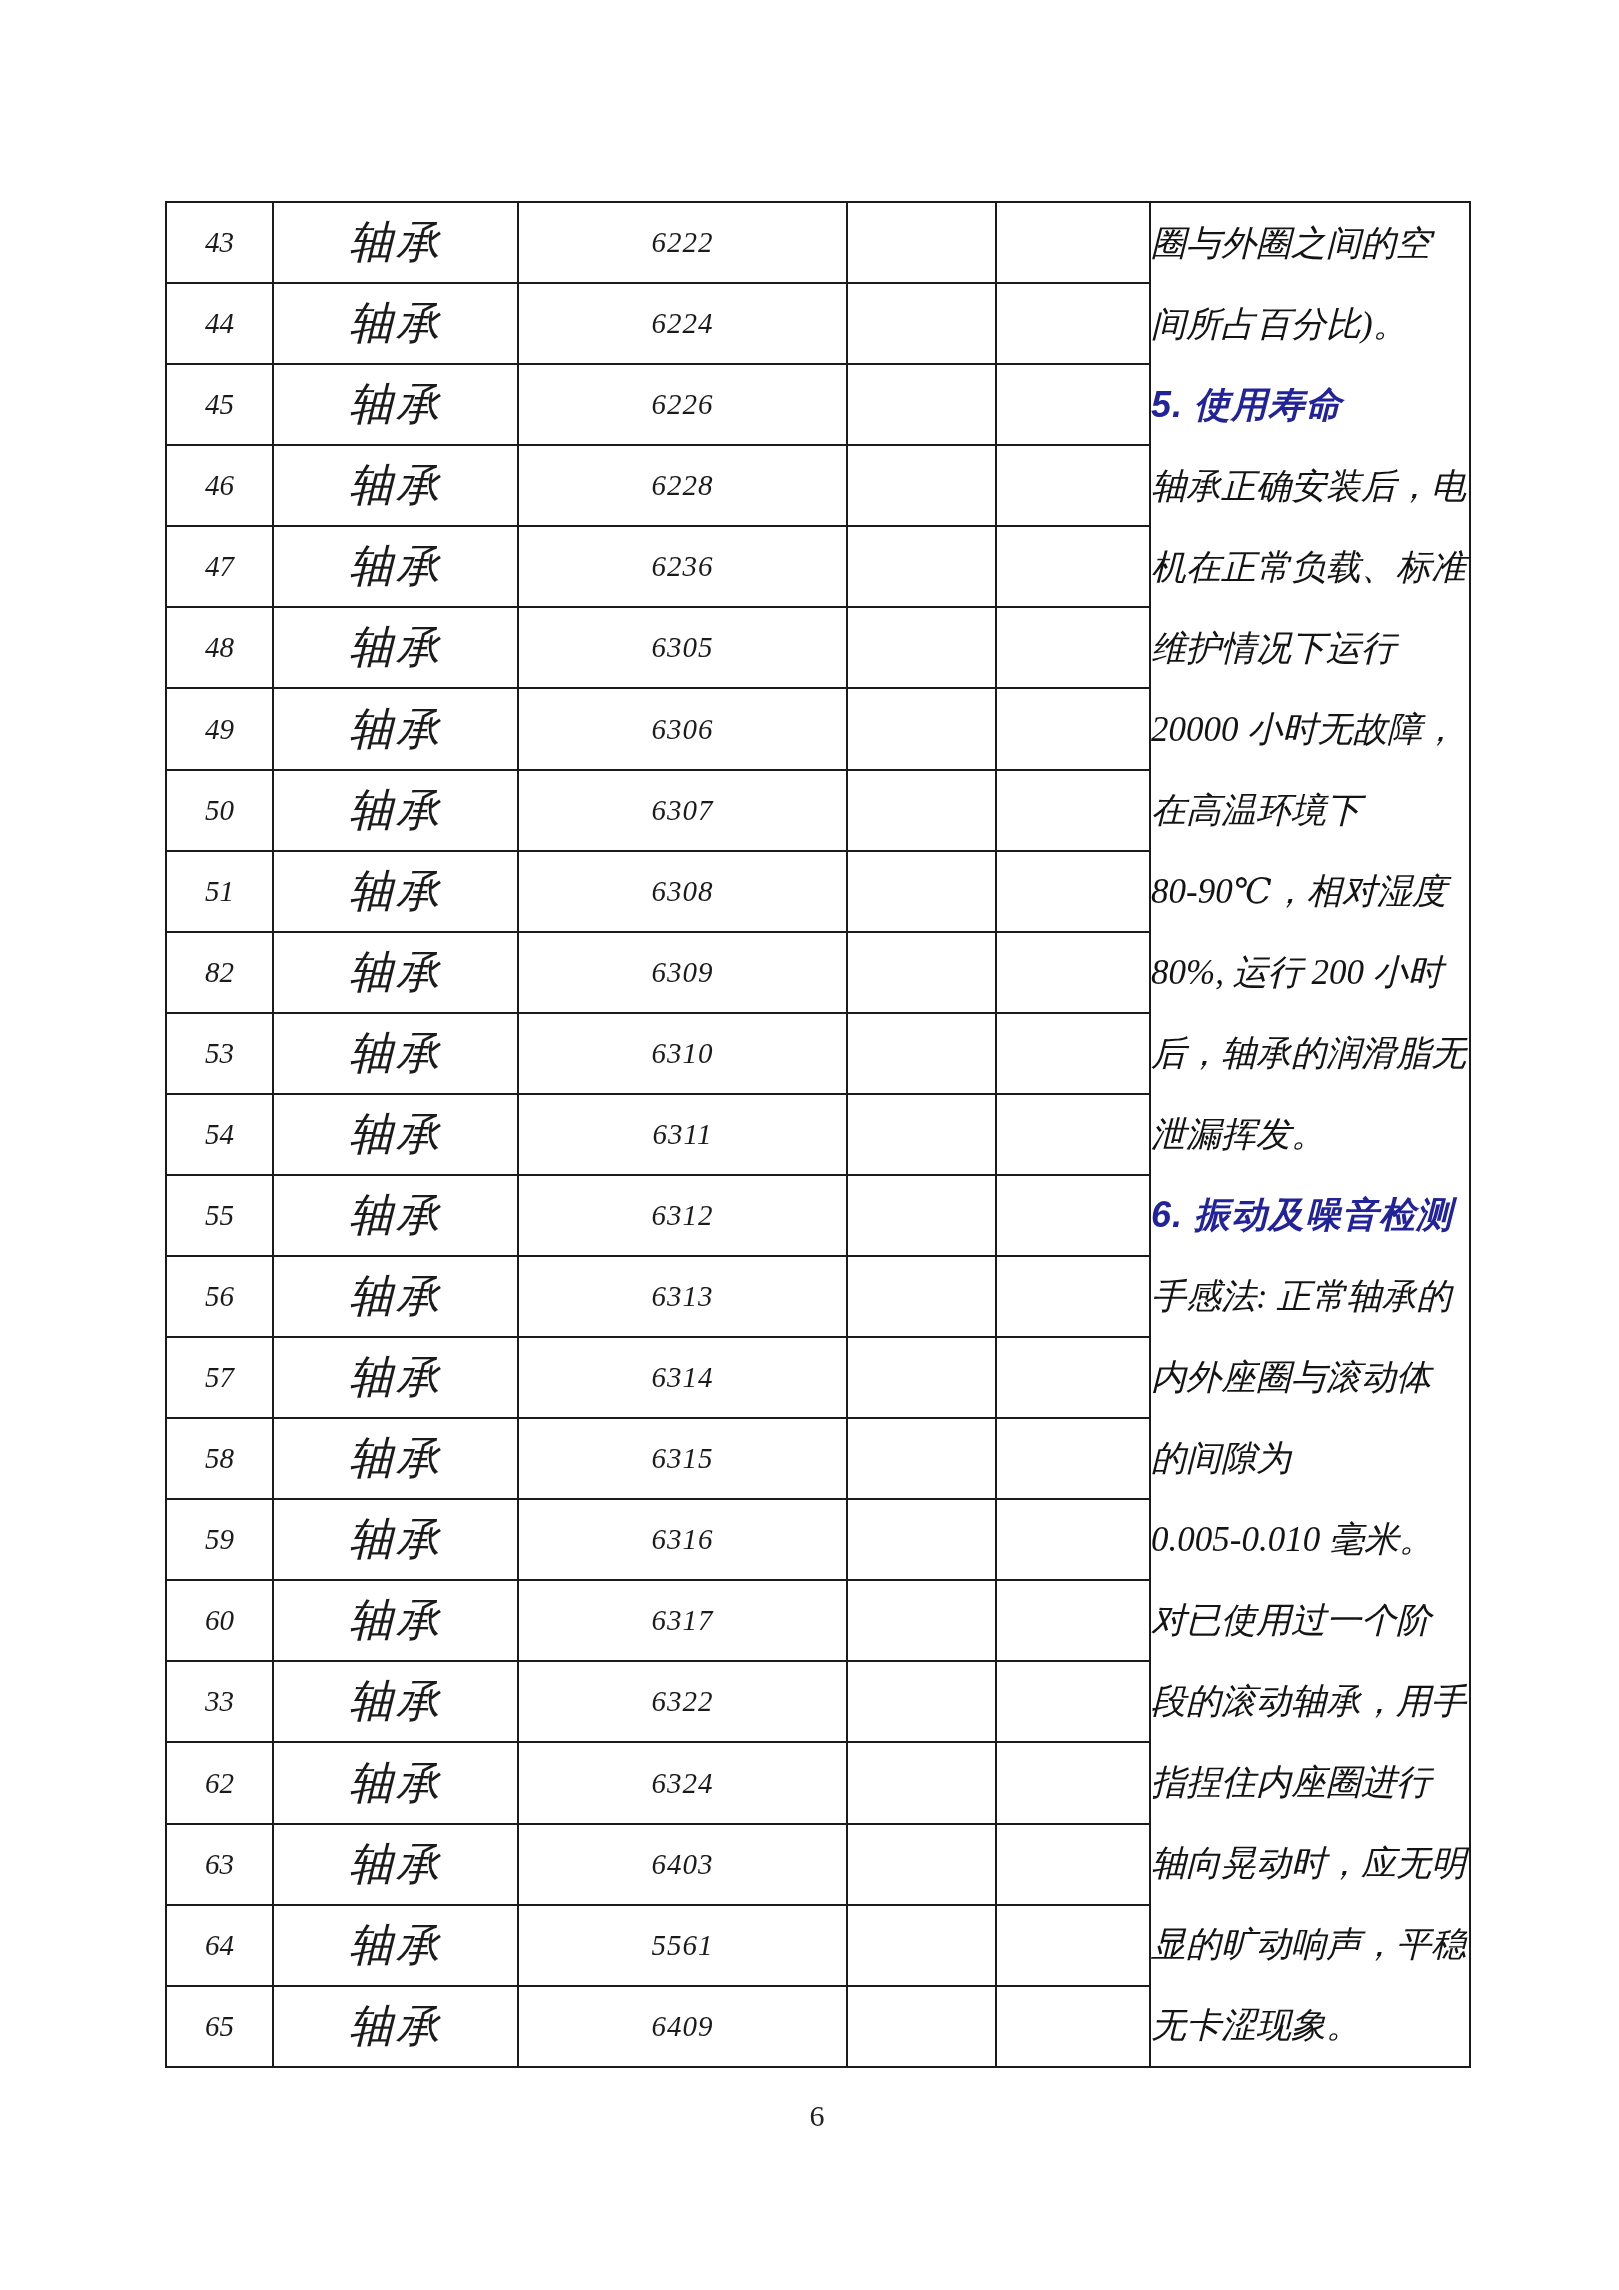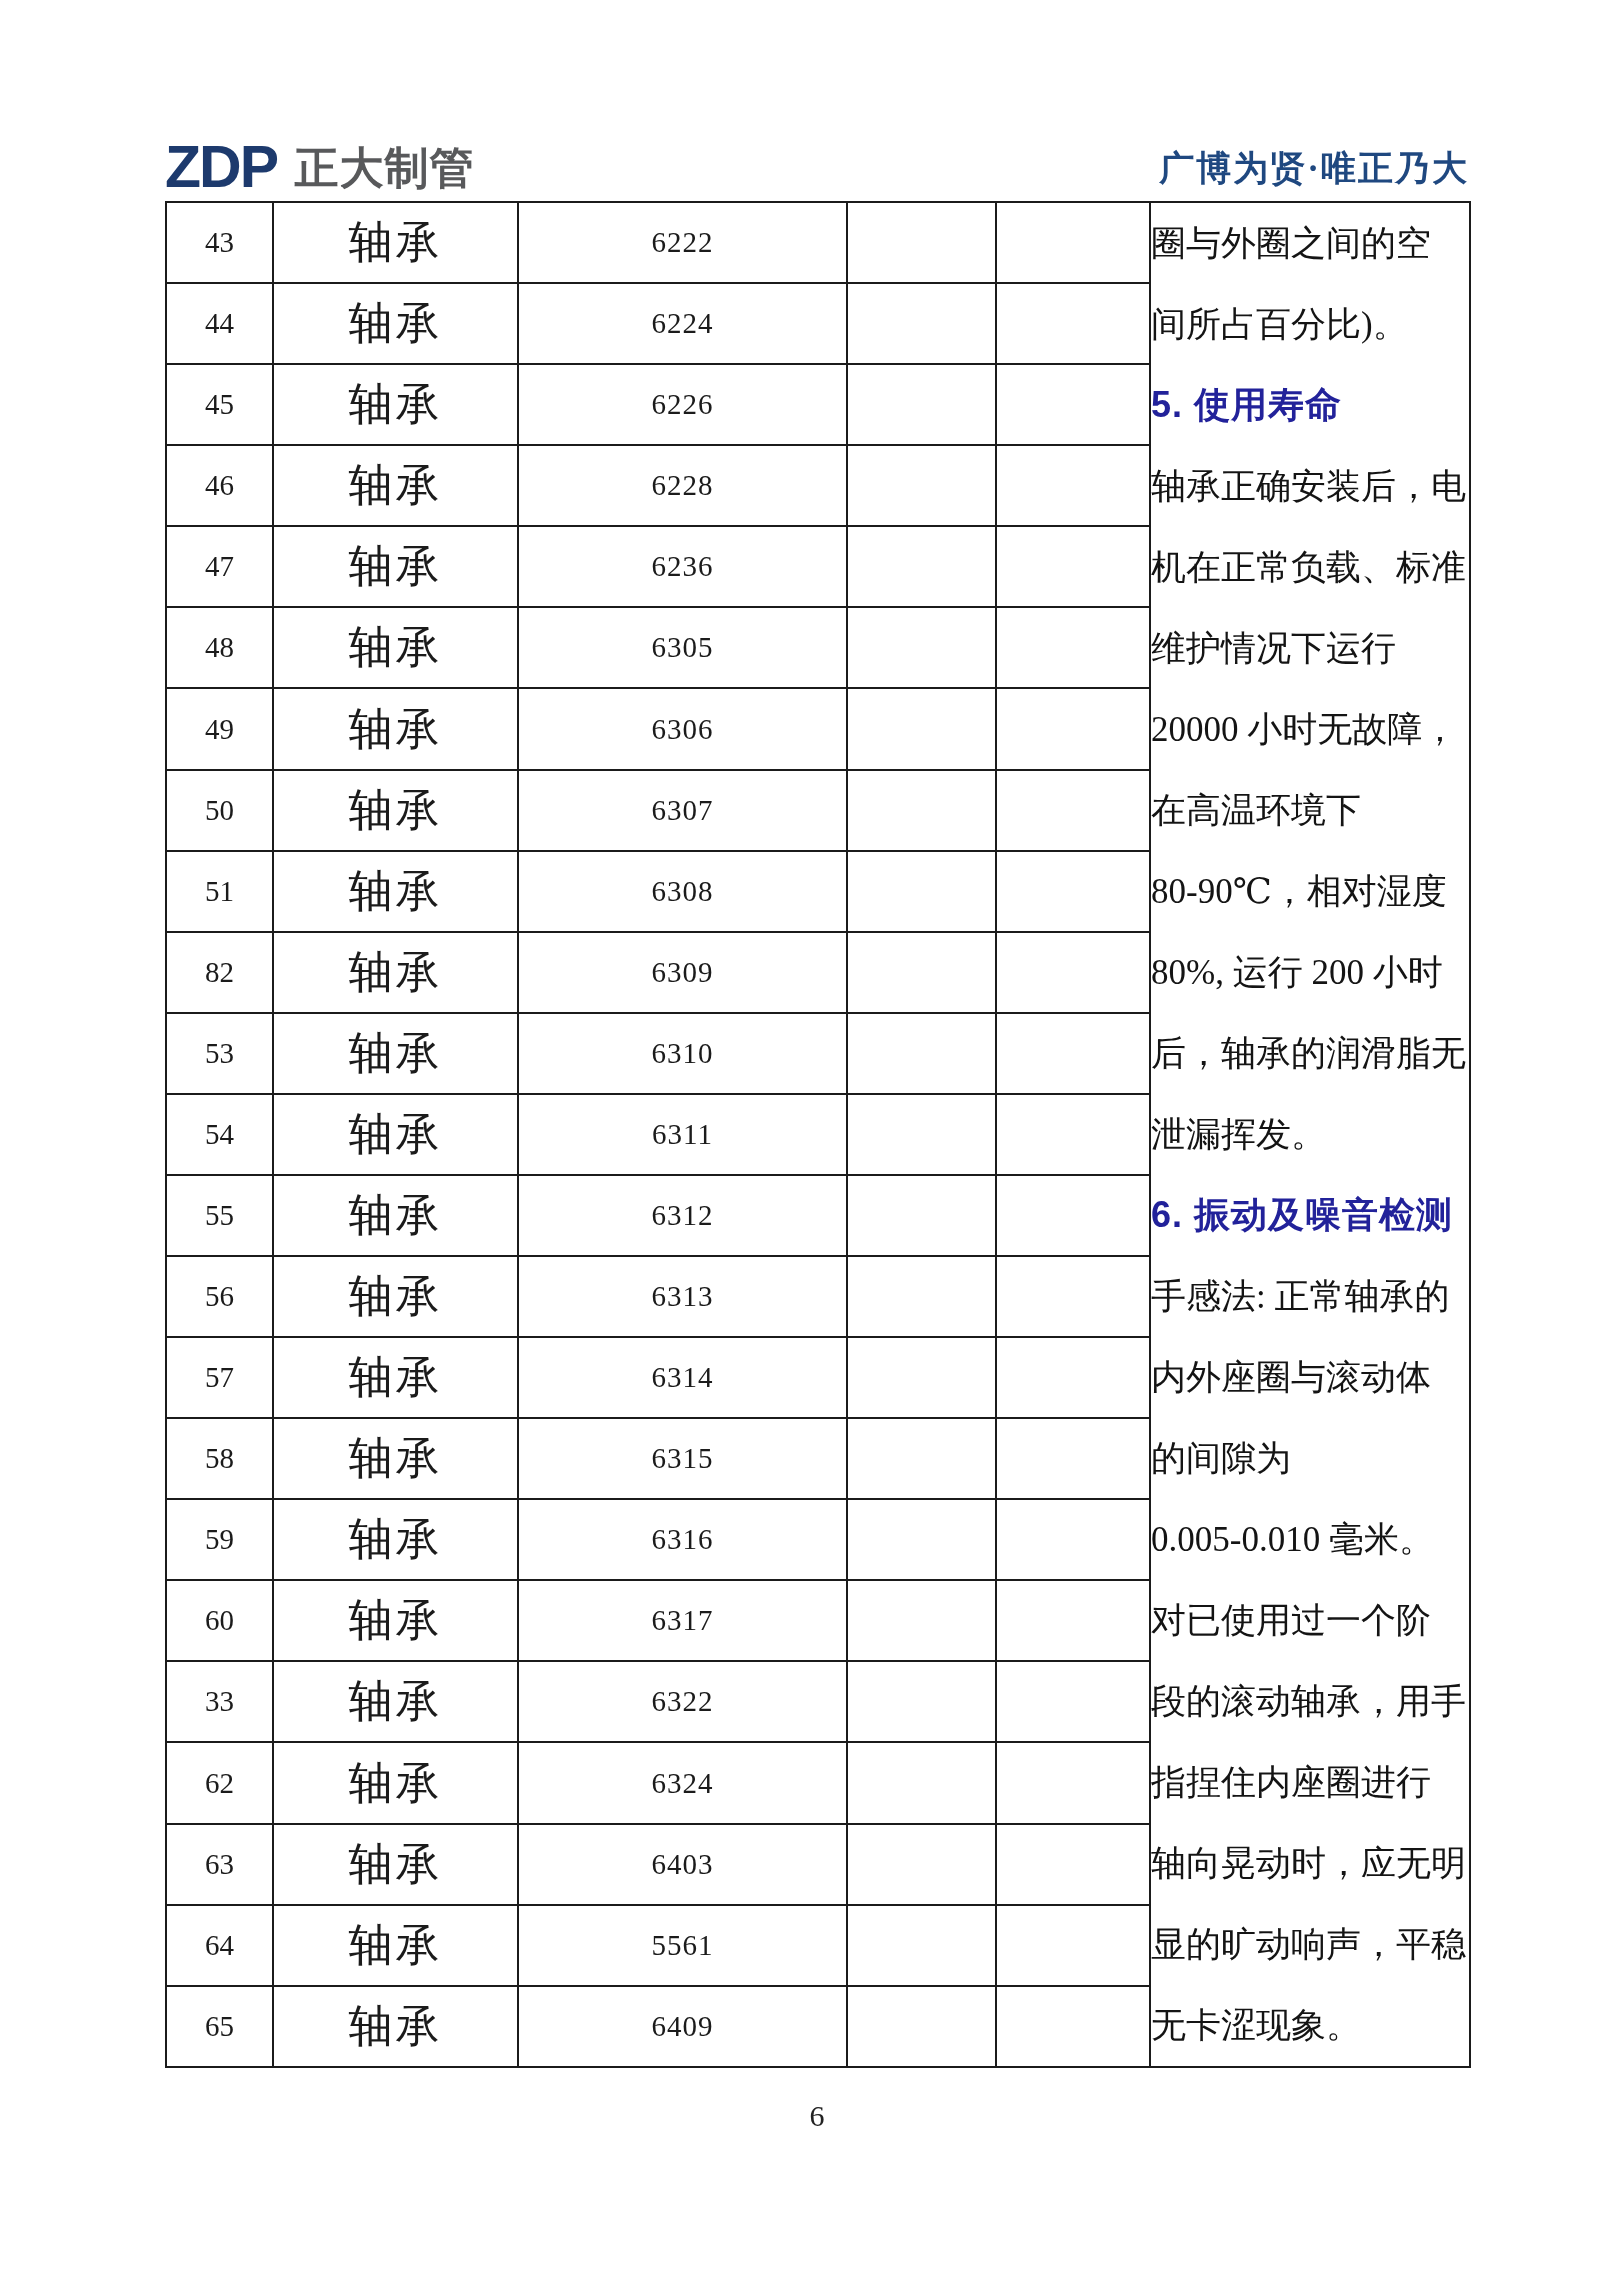--- a/index.html
+++ b/index.html
@@ -45,21 +45,21 @@
     position:absolute;left:165px;top:201px;
     width:1304px;
     border-collapse:collapse;table-layout:fixed;
     border:2.9px solid var(--ink);
   }
   table.parts td{
     border:2px solid var(--ink);
     text-align:center;vertical-align:middle;
     padding:0;overflow:hidden;
   }
-  table.parts tr{height:81px;}
+  table.parts tr{height:81px;font-style:italic;}
   td.col-no{font-size:29px;}
   td.col-name{font-size:44px;letter-spacing:2.9px;margin-top:19px;}
   td.col-model{font-size:29px;letter-spacing:1px;}
   td.col-notes{
     vertical-align:top;text-align:left;
     padding-left:15.7px;padding-right:2px;
   }
   .note-line{
     height:81px;display:flex;align-items:center;
     font-size:35px;color:#141414;white-space:nowrap;text-align:right;
@@ -73,27 +73,20 @@
   .page-number{
     position:absolute;left:165px;top:2099px;width:1304px;
     text-align:center;font-size:30px;color:#222;
   }
 </style>
 </head>
 <body>
 
 <div class="page">
 
-  <div class="header">
-    <div class="logo">
-      <span class="logo-zdp">ZDP</span>
-      <span class="logo-name">正大制管</span>
-    </div>
-    <div class="slogan">广博为贤·唯正乃大</div>
-  </div>
 
   <table class="parts">
     <colgroup>
       <col style="width:107px">
       <col style="width:245px">
       <col style="width:329px">
       <col style="width:149px">
       <col style="width:154px">
       <col style="width:320px">
     </colgroup>

